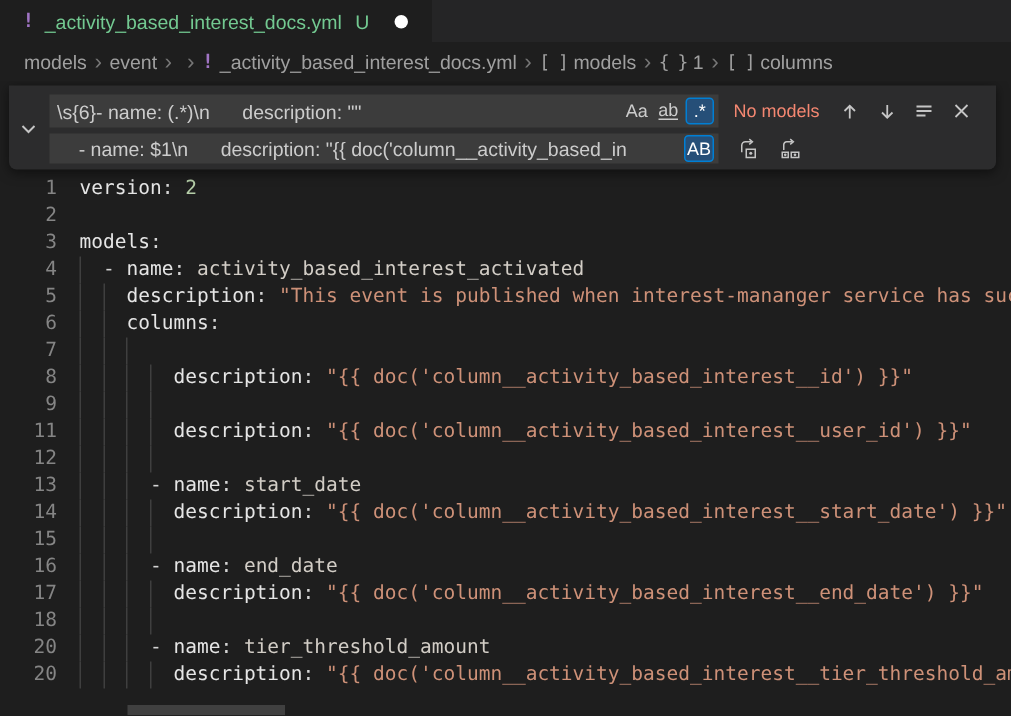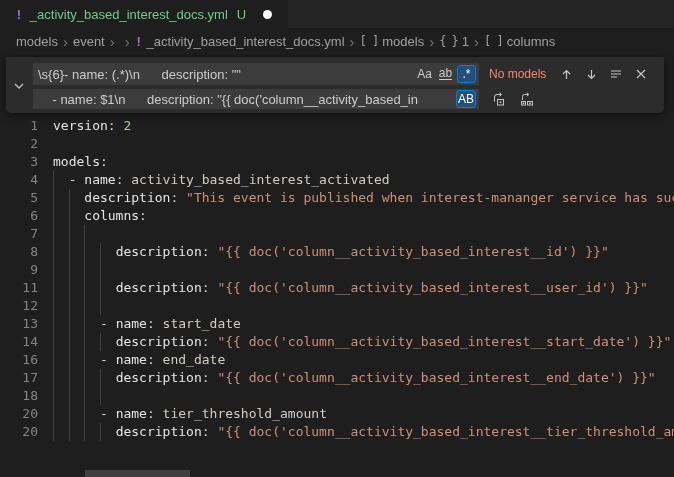--- a/index.html
+++ b/index.html
@@ -107,20 +107,21 @@
       <div class="cline"><div class="guide" style="left: 53px;"></div><div class="ln">4</div><div class="ct"><span class="t-p">  - </span><span class="t-k">name</span><span class="t-p">: </span><span class="t-v">activity_based_interest_activated</span></div></div>
       <div class="cline"><div class="guide" style="left: 53px;"></div><div class="guide" style="left: 68.66px;"></div><div class="ln">5</div><div class="ct"><span class="t-p">    </span><span class="t-k">description</span><span class="t-p">: </span><span class="t-s">"This event is published when interest-mananger service has success</span></div></div>
       <div class="cline"><div class="guide" style="left: 53px;"></div><div class="guide" style="left: 68.66px;"></div><div class="ln">6</div><div class="ct"><span class="t-p">    </span><span class="t-k">columns</span><span class="t-p">:</span></div></div>
       <div class="cline"><div class="guide" style="left: 53px;"></div><div class="guide" style="left: 68.66px;"></div><div class="guide" style="left: 84.32px;"></div><div class="ln">7</div></div>
       <div class="cline"><div class="guide" style="left: 53px;"></div><div class="guide" style="left: 68.66px;"></div><div class="guide" style="left: 84.32px;"></div><div class="guide" style="left: 99.98px;"></div><div class="ln">8</div><div class="ct"><span class="t-p">        </span><span class="t-k">description</span><span class="t-p">: </span><span class="t-s">"{{ doc('column__activity_based_interest__id') }}"</span></div></div>
       <div class="cline"><div class="guide" style="left: 53px;"></div><div class="guide" style="left: 68.66px;"></div><div class="guide" style="left: 84.32px;"></div><div class="guide" style="left: 99.98px;"></div><div class="ln">9</div><div class="ct"></div></div>
       <div class="cline"><div class="guide" style="left: 53px;"></div><div class="guide" style="left: 68.66px;"></div><div class="guide" style="left: 84.32px;"></div><div class="guide" style="left: 99.98px;"></div><div class="ln">11</div><div class="ct"><span class="t-p">        </span><span class="t-k">description</span><span class="t-p">: </span><span class="t-s">"{{ doc('column__activity_based_interest__user_id') }}"</span></div></div>
       <div class="cline"><div class="guide" style="left: 53px;"></div><div class="guide" style="left: 68.66px;"></div><div class="guide" style="left: 84.32px;"></div><div class="guide" style="left: 99.98px;"></div><div class="ln">12</div><div class="ct"></div></div>
       <div class="cline"><div class="guide" style="left: 53px;"></div><div class="guide" style="left: 68.66px;"></div><div class="guide" style="left: 84.32px;"></div><div class="ln">13</div><div class="ct"><span class="t-p">      - </span><span class="t-k">name</span><span class="t-p">: </span><span class="t-v">start_date</span></div></div>
       <div class="cline"><div class="guide" style="left: 53px;"></div><div class="guide" style="left: 68.66px;"></div><div class="guide" style="left: 84.32px;"></div><div class="guide" style="left: 99.98px;"></div><div class="ln">14</div><div class="ct"><span class="t-p">        </span><span class="t-k">description</span><span class="t-p">: </span><span class="t-s">"{{ doc('column__activity_based_interest__start_date') }}"</span></div></div>
+      <div class="cline"><div class="guide" style="left: 53px;"></div><div class="guide" style="left: 68.66px;"></div><div class="guide" style="left: 84.32px;"></div><div class="guide" style="left: 99.98px;"></div><div class="ln">15</div><div class="ct"></div></div>
       <div class="cline"><div class="guide" style="left: 53px;"></div><div class="guide" style="left: 68.66px;"></div><div class="guide" style="left: 84.32px;"></div><div class="ln">16</div><div class="ct"><span class="t-p">      - </span><span class="t-k">name</span><span class="t-p">: </span><span class="t-v">end_date</span></div></div>
       <div class="cline"><div class="guide" style="left: 53px;"></div><div class="guide" style="left: 68.66px;"></div><div class="guide" style="left: 84.32px;"></div><div class="guide" style="left: 99.98px;"></div><div class="ln">17</div><div class="ct"><span class="t-p">        </span><span class="t-k">description</span><span class="t-p">: </span><span class="t-s">"{{ doc('column__activity_based_interest__end_date') }}"</span></div></div>
       <div class="cline"><div class="guide" style="left: 53px;"></div><div class="guide" style="left: 68.66px;"></div><div class="guide" style="left: 84.32px;"></div><div class="guide" style="left: 99.98px;"></div><div class="ln">18</div><div class="ct"></div></div>
       <div class="cline"><div class="guide" style="left: 53px;"></div><div class="guide" style="left: 68.66px;"></div><div class="guide" style="left: 84.32px;"></div><div class="ln">20</div><div class="ct"><span class="t-p">      - </span><span class="t-k">name</span><span class="t-p">: </span><span class="t-v">tier_threshold_amount</span></div></div>
       <div class="cline"><div class="guide" style="left: 53px;"></div><div class="guide" style="left: 68.66px;"></div><div class="guide" style="left: 84.32px;"></div><div class="guide" style="left: 99.98px;"></div><div class="ln">20</div><div class="ct"><span class="t-p">        </span><span class="t-k">description</span><span class="t-p">: </span><span class="t-s">"{{ doc('column__activity_based_interest__tier_threshold_amount</span></div></div>
     </div>
   <div class="hscroll"></div>
 
   <div class="findw">
     <div class="fw-toggle">

